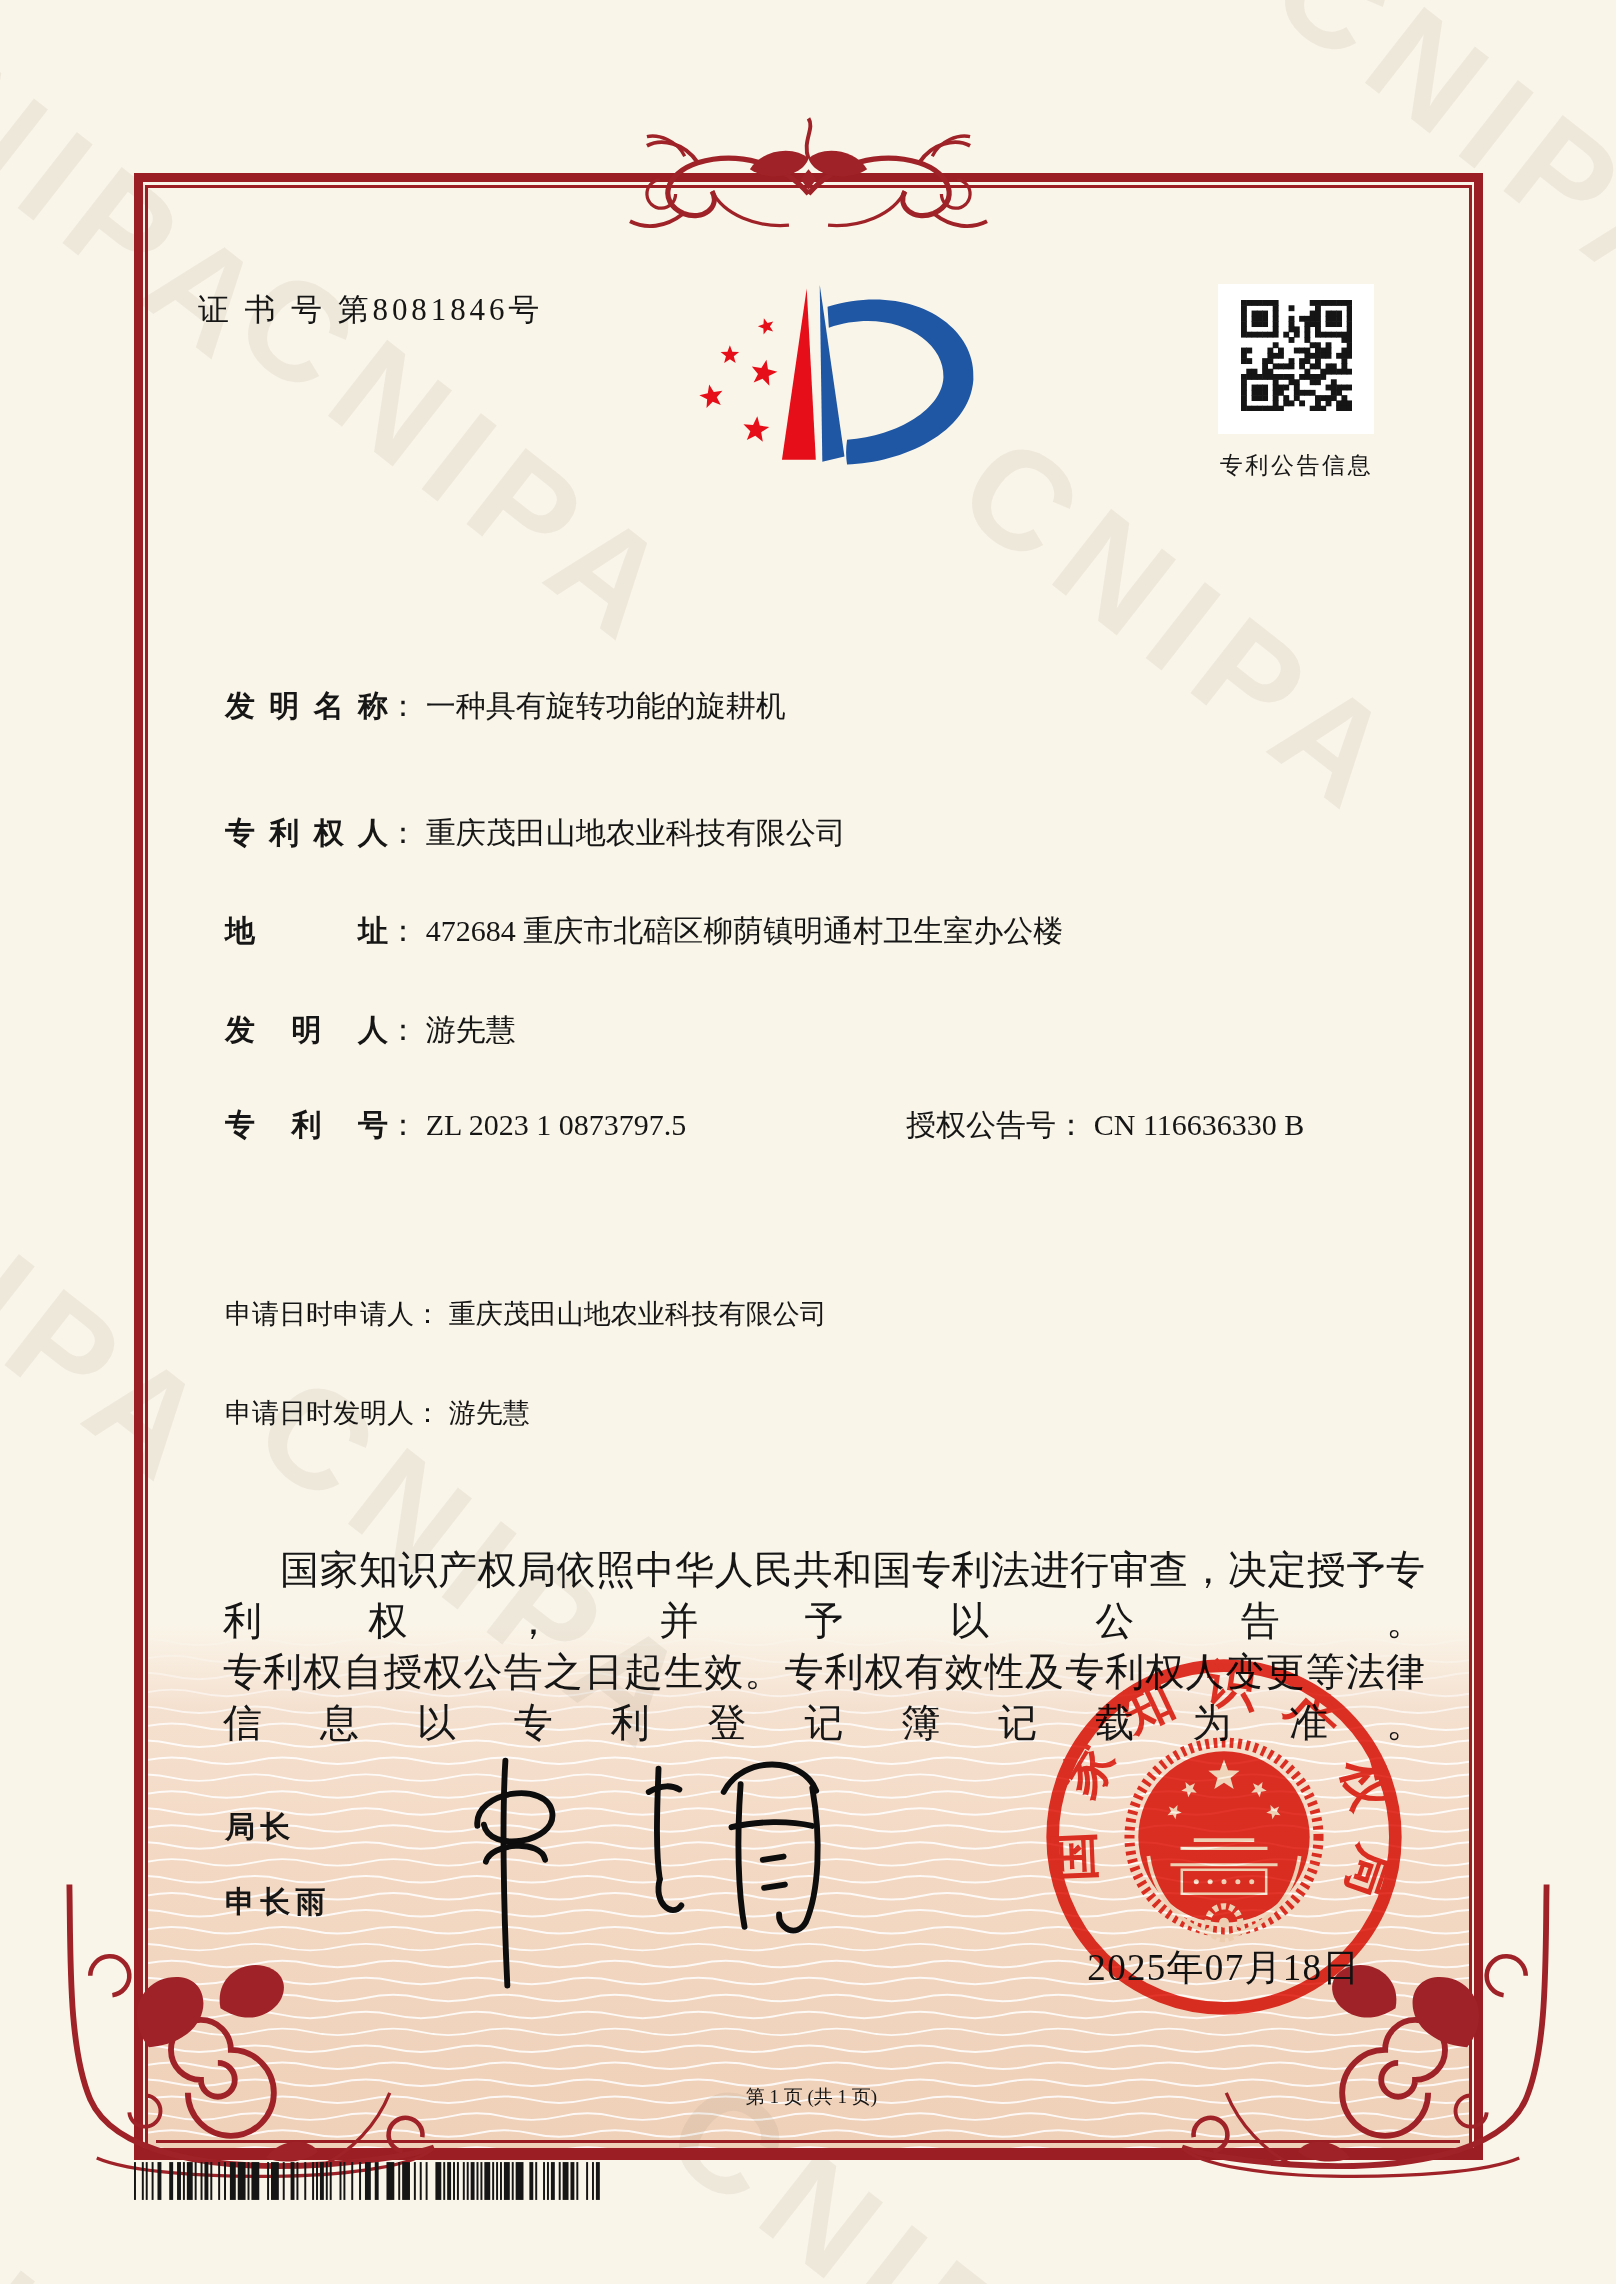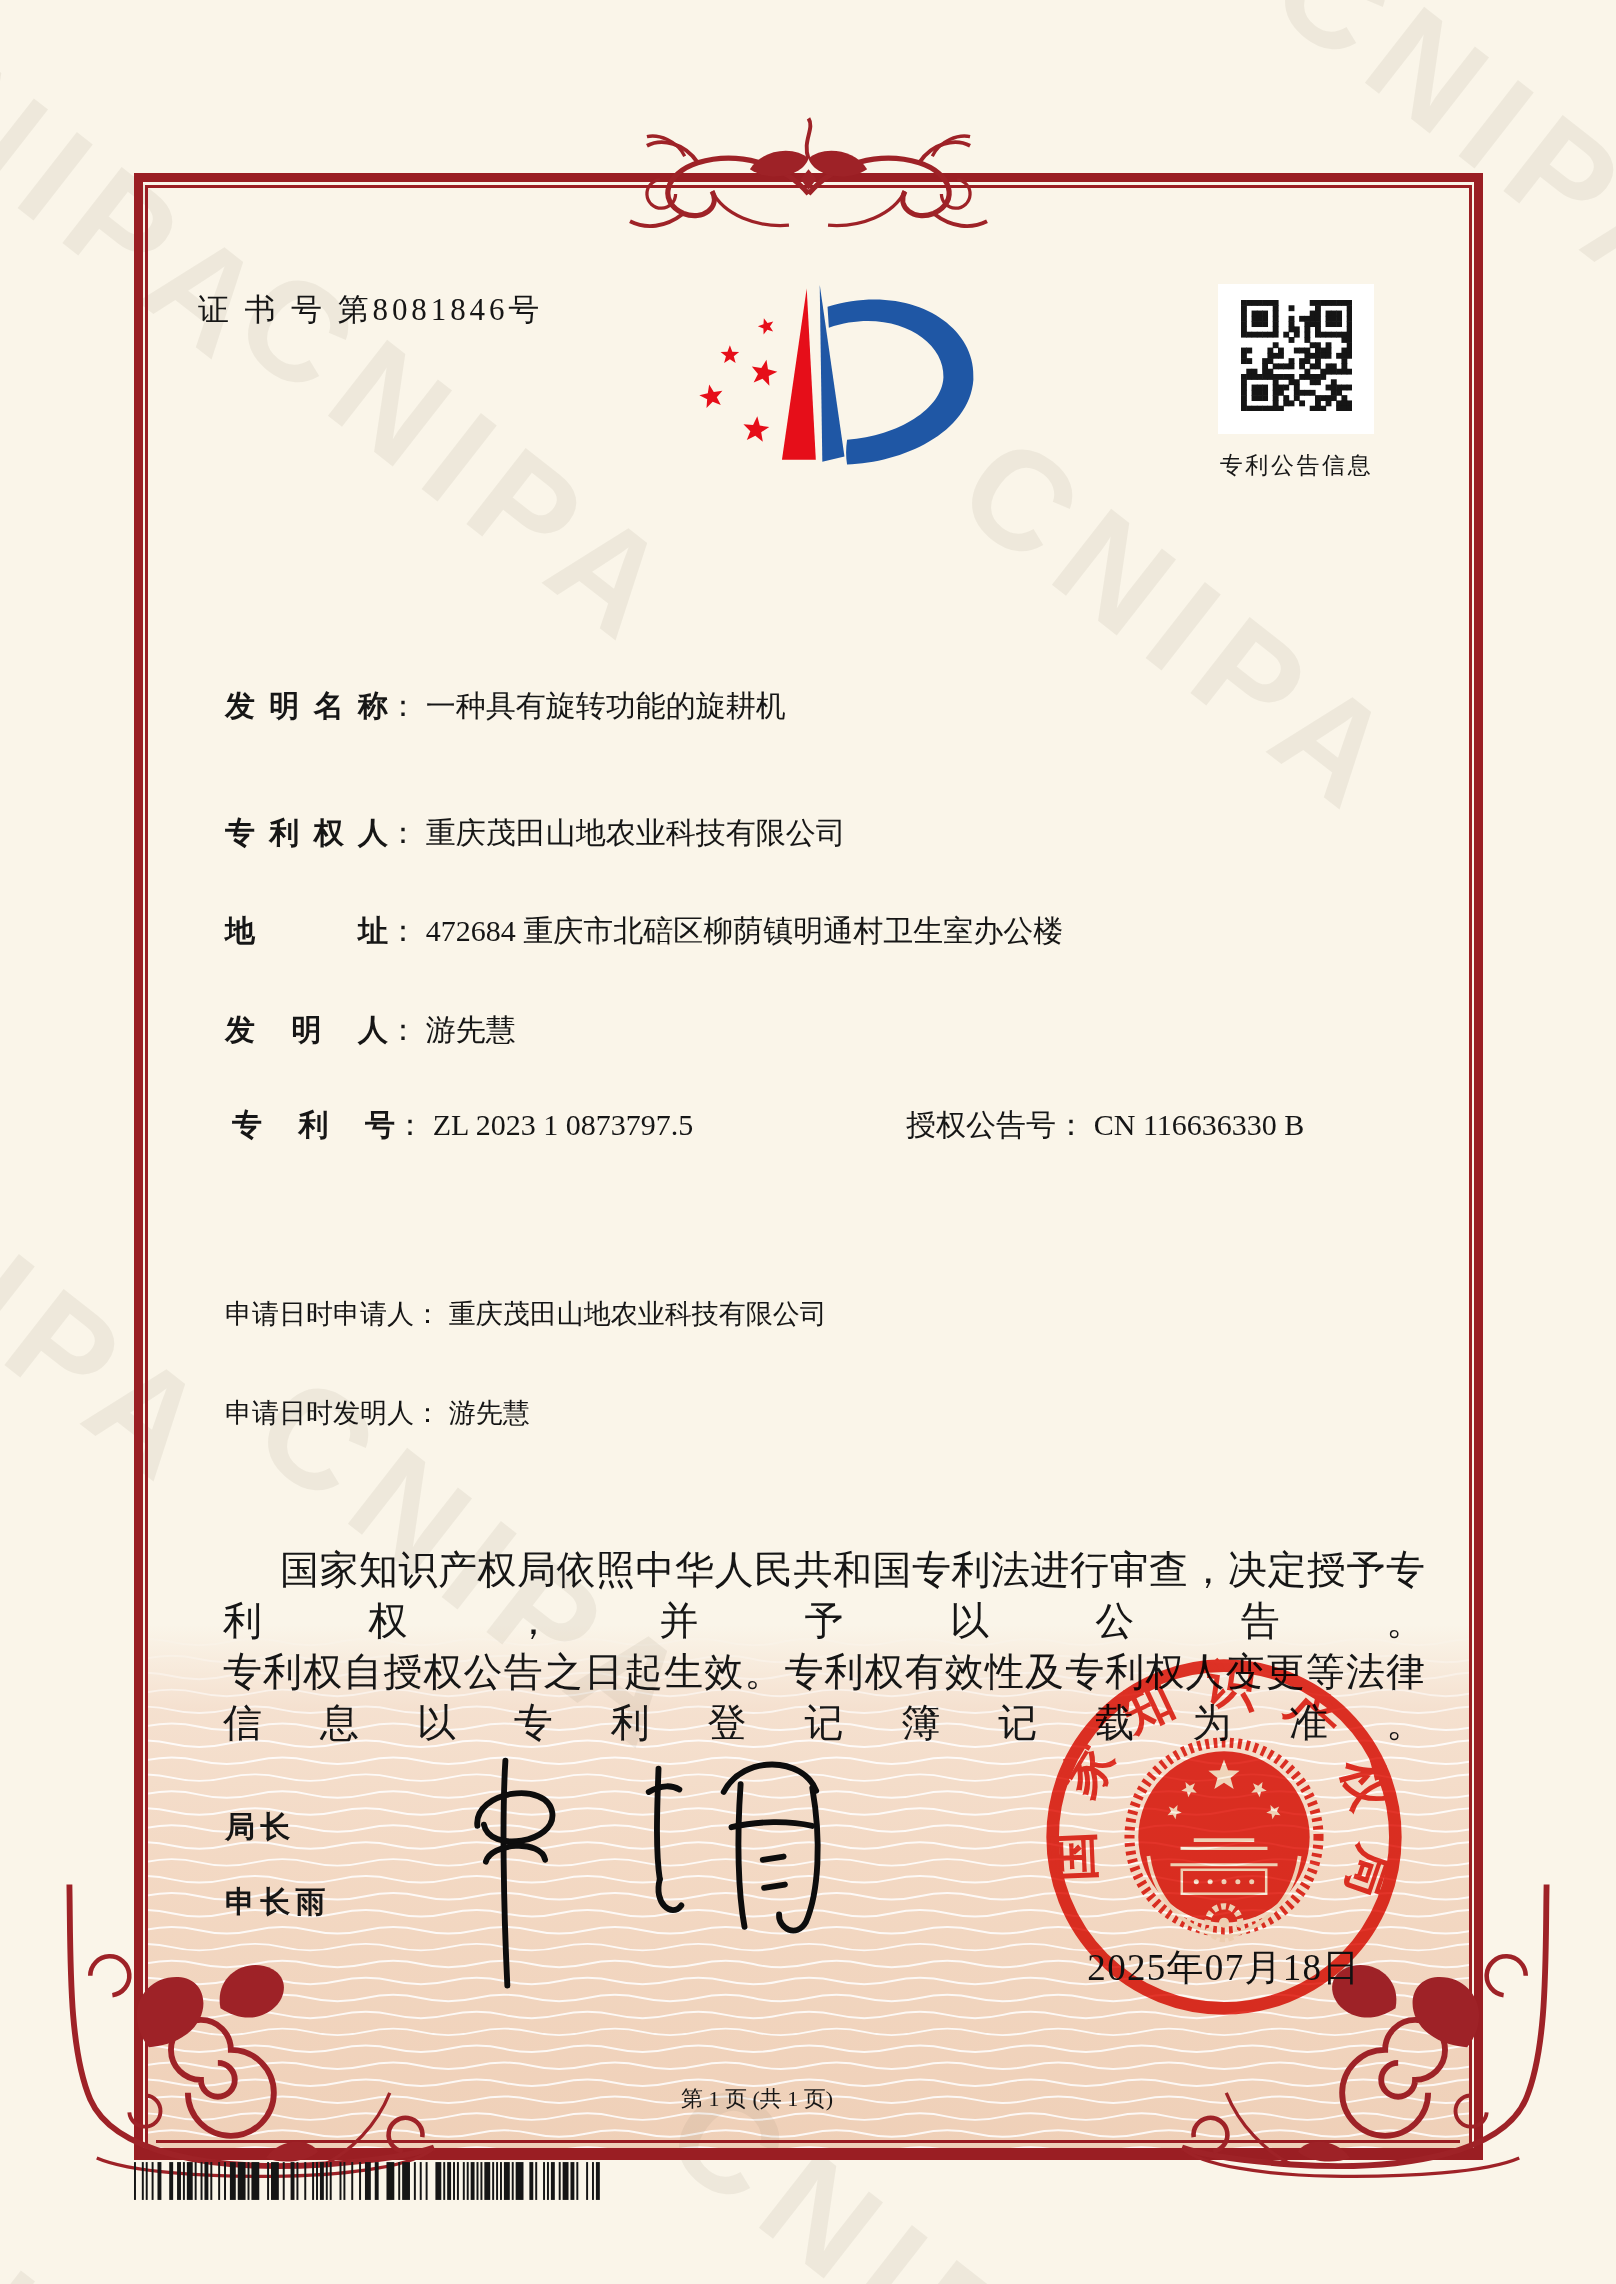--- a/index.html
+++ b/index.html
@@ -32,21 +32,21 @@
   .fvalue{margin-left:7.8px;}
   .statement{position:absolute;left:223px;top:1544px;width:1202px;font-size:39px;line-height:51px;z-index:4;}
   .statement span{display:block;text-align:justify;text-align-last:justify;}
   .statement .s1{text-indent:57px;}
   .official{position:absolute;left:225px;font-family:"Liberation Sans","DejaVu Sans",sans-serif;
             font-weight:700;font-size:30px;letter-spacing:5.2px;z-index:4;}
   .sig{position:absolute;left:450px;top:1728px;z-index:4;}
   .seal{position:absolute;left:1035px;top:1648px;z-index:5;opacity:.95;mix-blend-mode:multiply;}
   .seal-date{position:absolute;left:996px;top:1943px;width:456px;text-align:center;
              font-size:37px;letter-spacing:1.3px;z-index:6;color:#111;}
-  .page-num{left:681px;top:2084px;width:261px;font-size:22px;z-index:4;}
+  .page-num{left:681px;top:2084px;width:261px;text-align:center;font-size:19px;z-index:4;}
   .barcode{position:absolute;left:134px;top:2162px;z-index:4;}
 </style>
 </head>
 <body>
 
 <div class="page">
 
   <div class="wave-area">
     <svg id="waves" width="1322" height="523" viewBox="0 0 2028 802">
         <path d="M-90,0 q42,10 85,0 t85,0 q42,10 85,0 t85,0 q42,10 85,0 t85,0 q42,10 85,0 t85,0 q42,10 85,0 t85,0 q42,10 85,0 t85,0 q42,10 85,0 t85,0 q42,10 85,0 t85,0 q42,10 85,0 t85,0 q42,10 85,0 t85,0 q42,10 85,0 t85,0 q42,10 85,0 t85,0 q42,10 85,0 t85,0 q42,10 85,0 t85,0" fill="none" stroke="rgba(255,255,255,0.85)" stroke-width="3"></path>
@@ -402,21 +402,21 @@
   </div>
   <div class="row" style="left:225px;top:813px">
     <span class="flabel">专利权人</span><span>：</span><span class="fvalue">重庆茂田山地农业科技有限公司</span>
   </div>
   <div class="row" style="left:225px;top:911px">
     <span class="flabel">地址</span><span>：</span><span class="fvalue">472684 重庆市北碚区柳荫镇明通村卫生室办公楼</span>
   </div>
   <div class="row" style="left:225px;top:1010px">
     <span class="flabel">发明人</span><span>：</span><span class="fvalue">游先慧</span>
   </div>
-  <div class="row" style="left:232px;top:1105px">
+  <div class="row" style="left:225px;top:1105px">
     <span class="flabel">专利号</span><span>：</span><span class="fvalue">ZL 2023 1 0873797.5</span>
   </div>
   <div class="row" style="left:906px;top:1105px">
     <span>授权公告号</span><span>：</span><span class="fvalue">CN 116636330 B</span>
   </div>
   <div class="row small" style="left:225px;top:1296px">
     <span>申请日时申请人</span><span>：</span><span class="fvalue">重庆茂田山地农业科技有限公司</span>
   </div>
   <div class="row small" style="left:225px;top:1395px">
     <span>申请日时发明人</span><span>：</span><span class="fvalue">游先慧</span>

